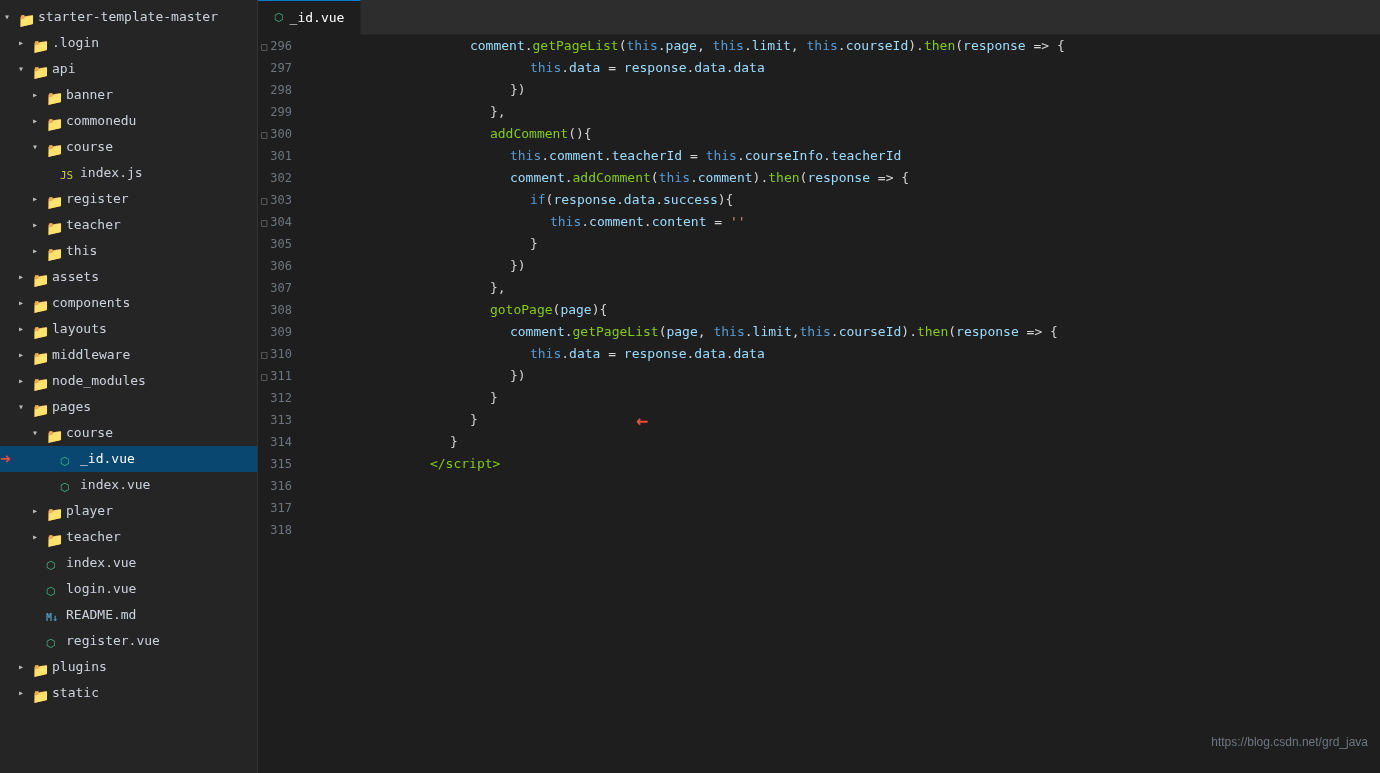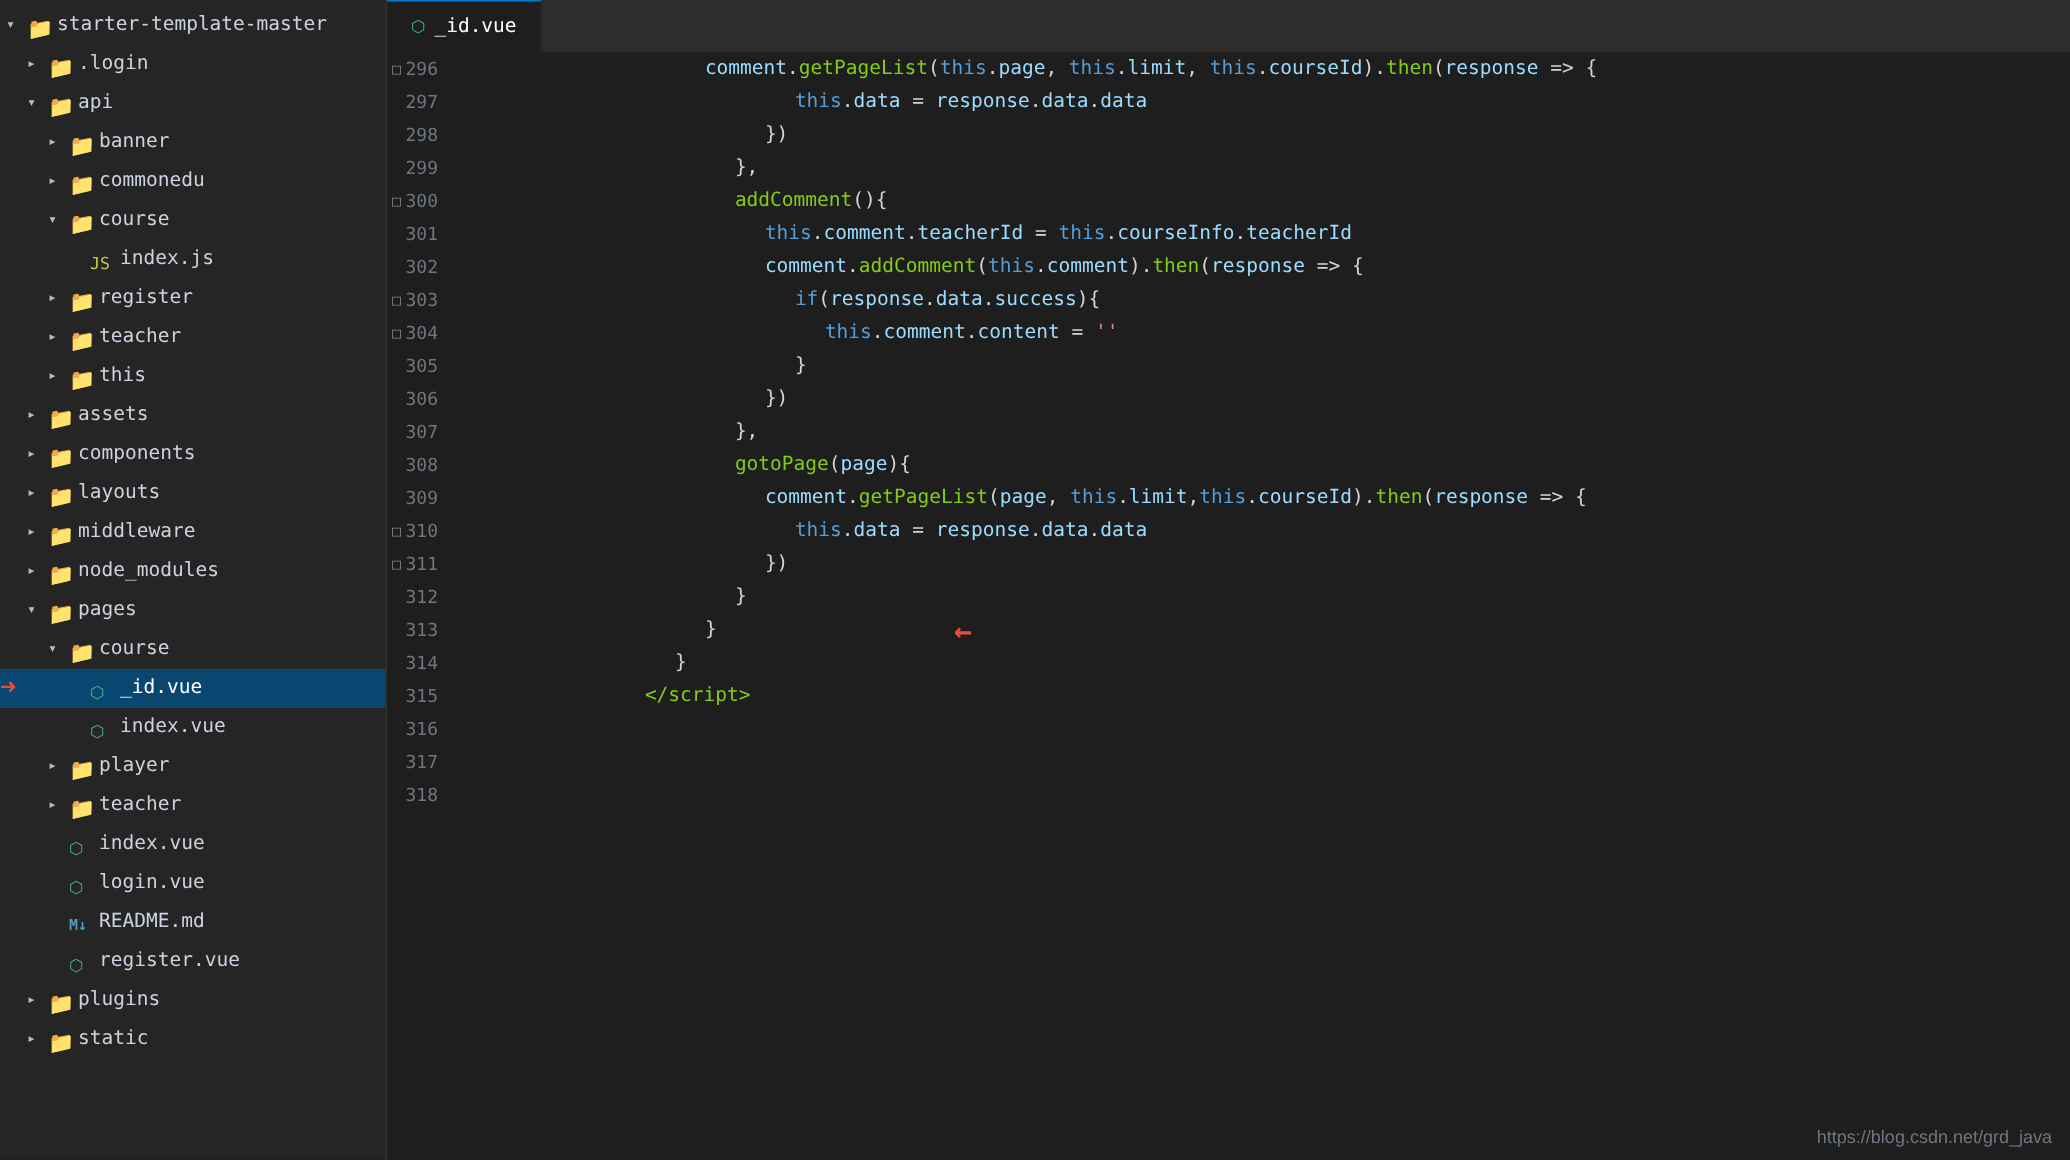--- a/index.html
+++ b/index.html
@@ -157,21 +157,21 @@
     .c-func { color: #84cc16; }
     .c-prop { color: #9cdcfe; }
     .c-this { color: #569cd6; }
     .c-tag { color: #84cc16; }
     .c-white { color: #d4d4d4; }
     .c-response { color: #9cdcfe; }
 
     
     #watermark {
       position: absolute;
-      bottom: 8px;
+      bottom: 24px;
       right: 12px;
       color: #6e7681;
       font-size: 12px;
       font-family: sans-serif;
     }
 
     
     #code-area::-webkit-scrollbar { width: 8px; height: 8px; }
     #code-area::-webkit-scrollbar-track { background: #1e1e1e; }
     #code-area::-webkit-scrollbar-thumb { background: #424242; }

